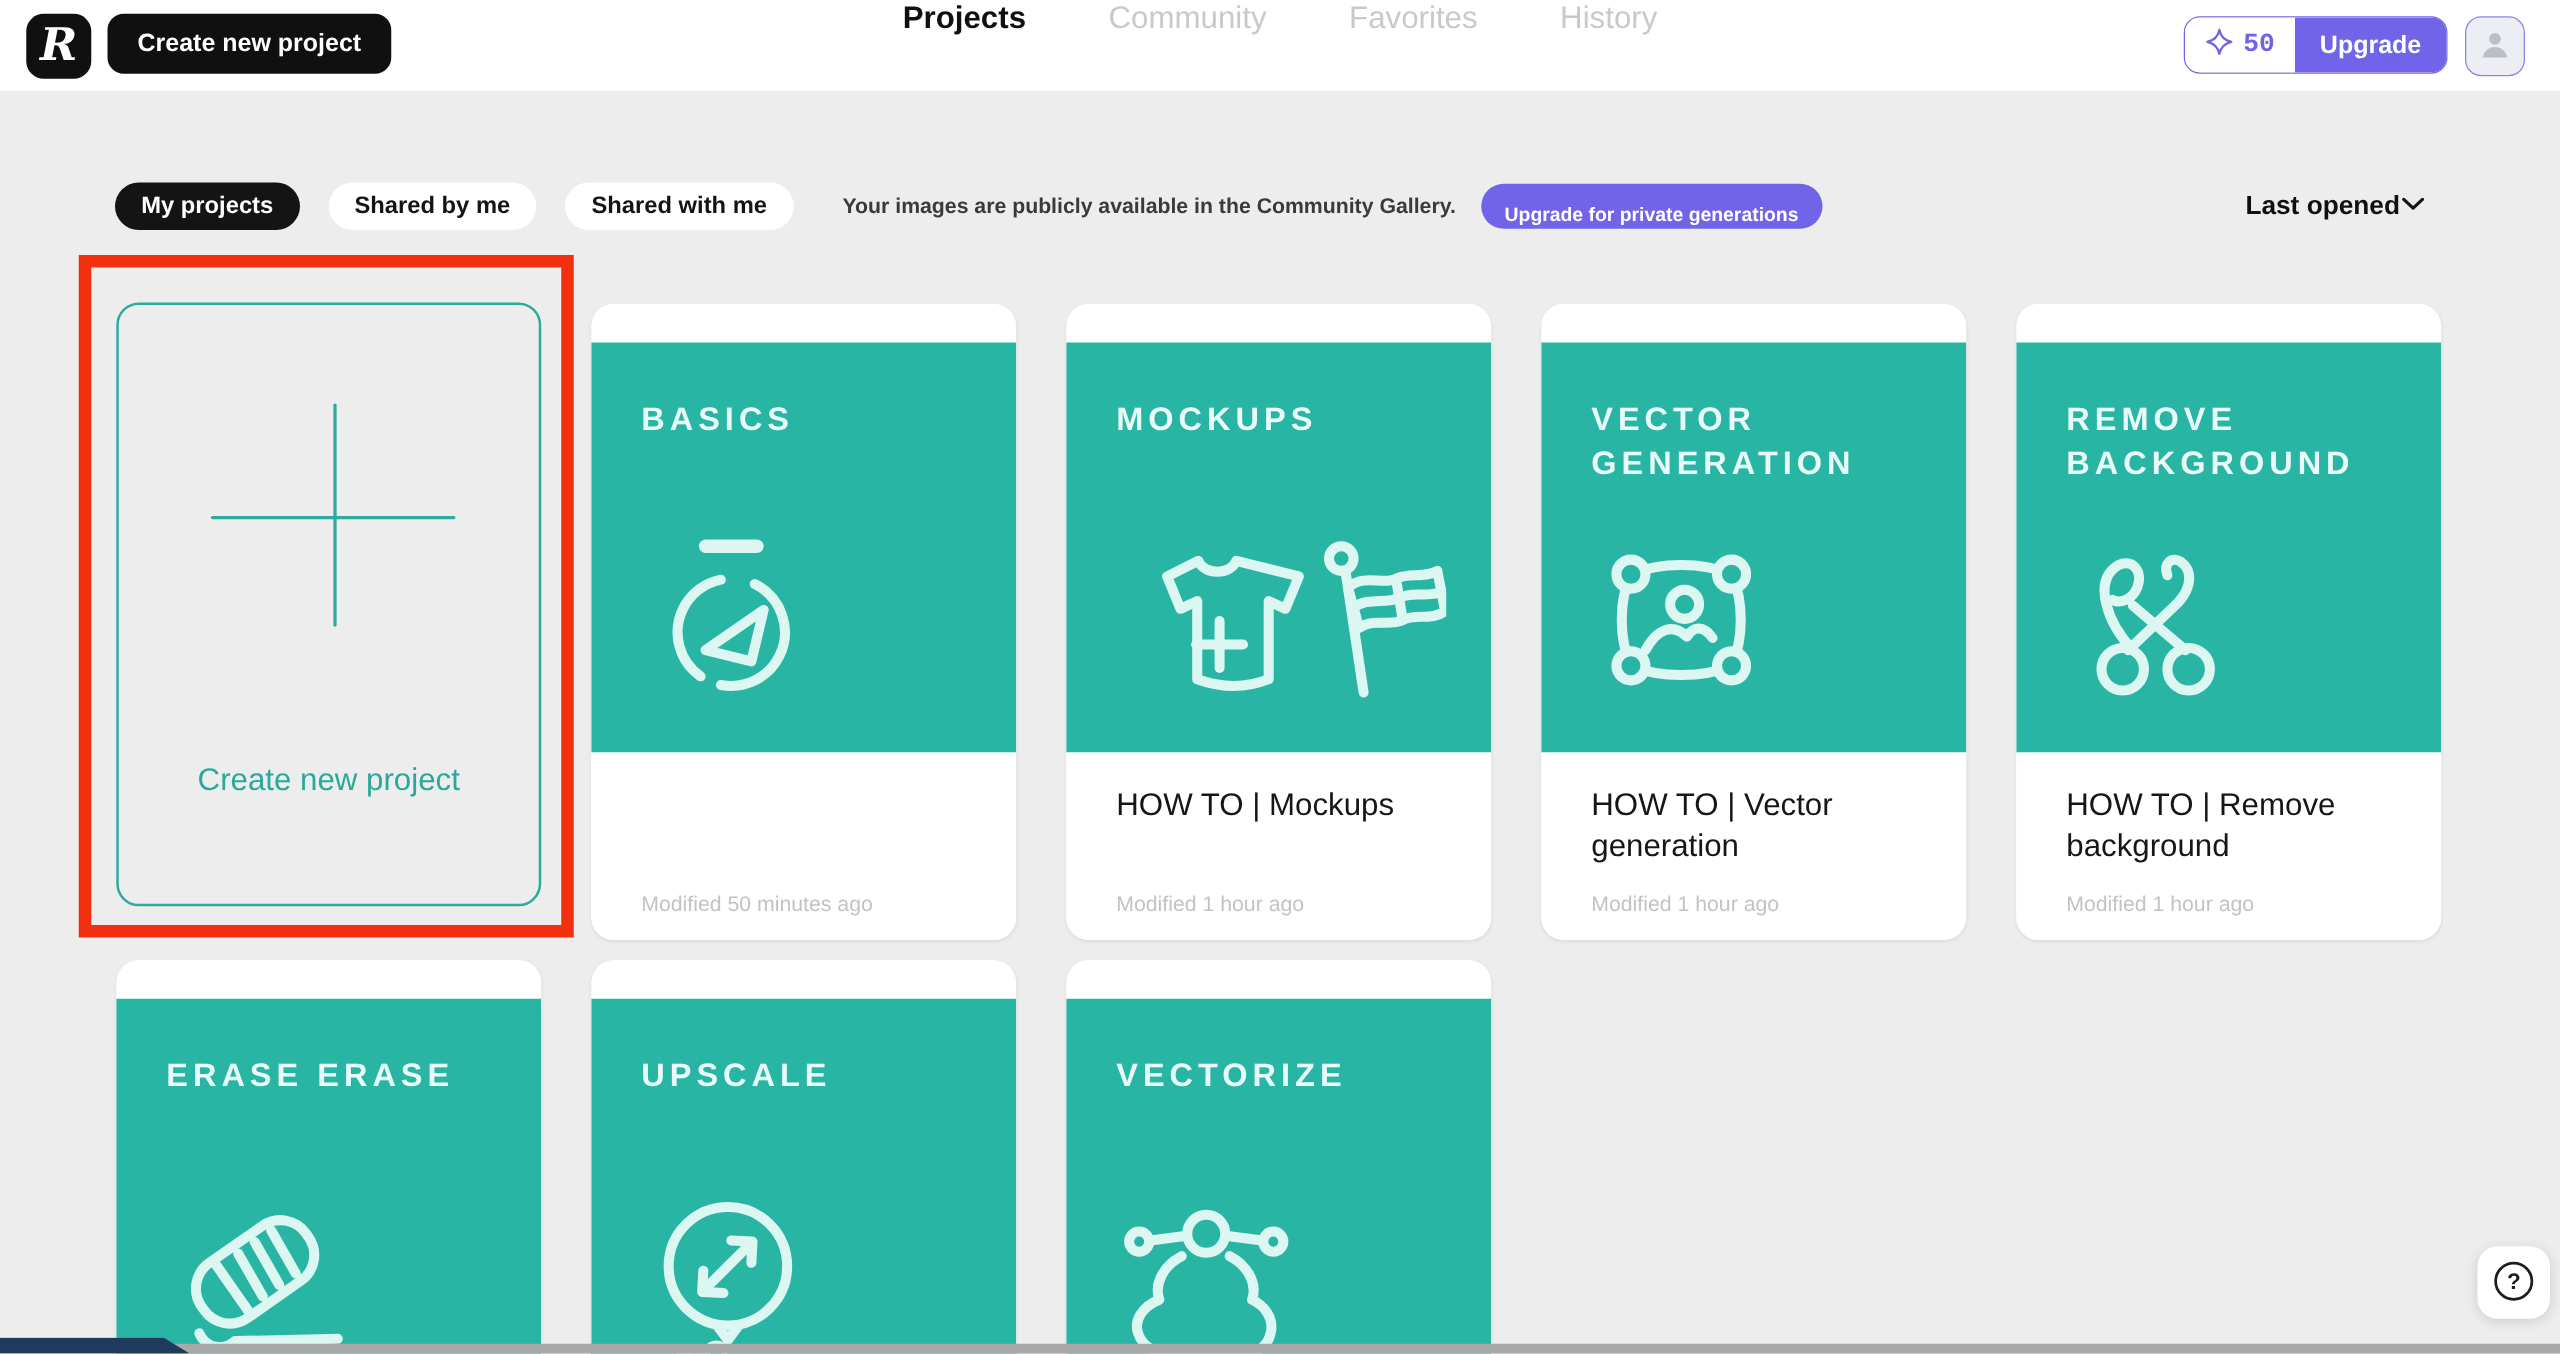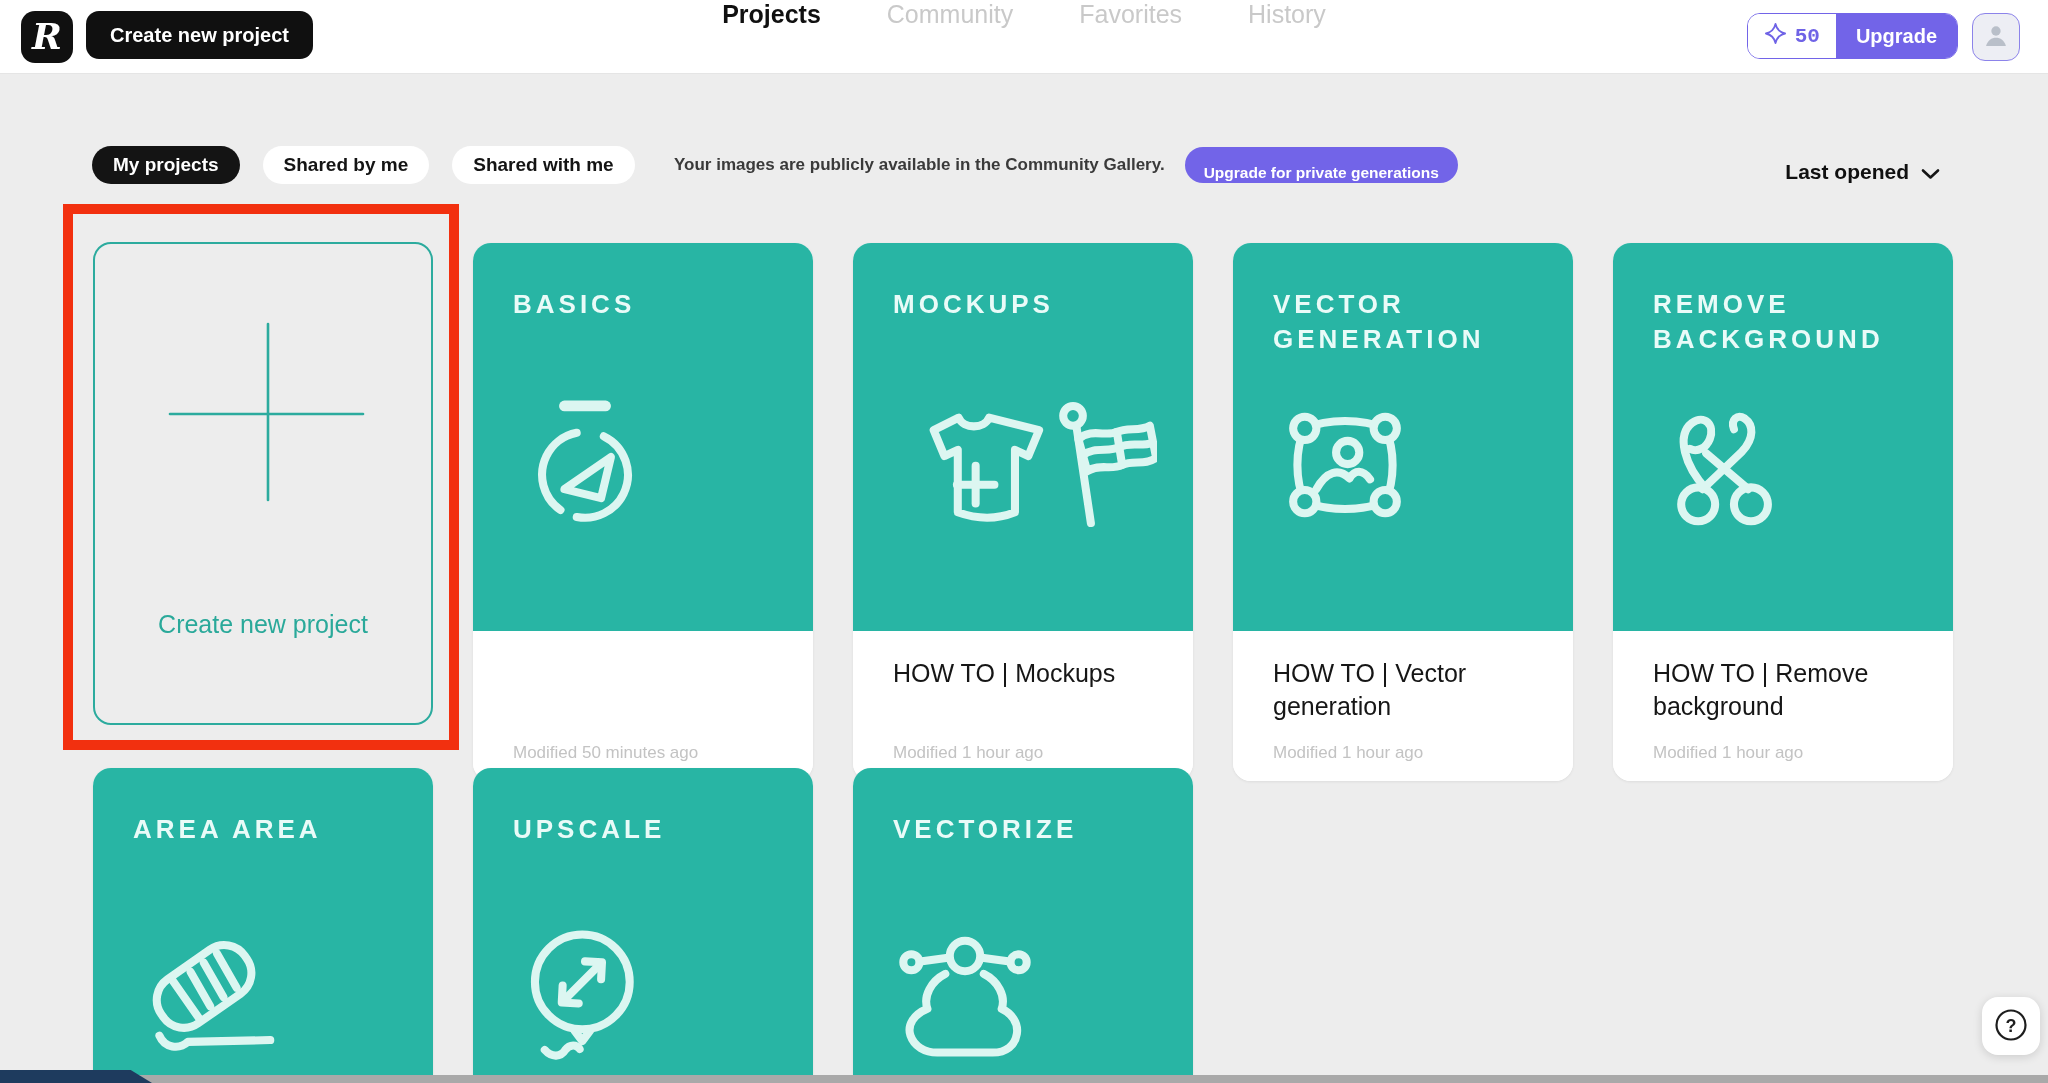--- a/index.html
+++ b/index.html
@@ -22,26 +22,26 @@
   .avatar-btn { position:absolute; right:28px; top:13px; width:48px; height:48px; border:1.5px solid #8c83ea; border-radius:13px; background:#edeef4; display:flex; align-items:center; justify-content:center; cursor:pointer; }
 
   
   .filter-left { position:absolute; left:92px; top:146px; height:38px; display:flex; gap:23px; z-index:5; }
   .pill { height:38px; border-radius:19px; padding:0 21px; display:flex; align-items:center; font-size:19px; cursor:pointer; white-space:nowrap; }
   .pill.black { background:#141414; color:#fff; font-weight:bold; }
   .pill.white { background:#ffffff; color:#141414; font-weight:600; }
   .notice-row { position:absolute; left:674px; top:146px; height:38px; display:flex; align-items:center; gap:20px; z-index:5; }
   .notice-text { font-size:17px; color:#3a3a3a; font-weight:600; }
   .notice-btn { height:36px; border:none; border-radius:18px; background:#7264e8; color:#fff; font-family:inherit; font-size:15.5px; font-weight:bold; padding:17px 19px; cursor:pointer; }
-  .sort-ctl { position:absolute; right:108px; top:146px; height:38px; display:flex; align-items:flex-end; gap:12px; cursor:pointer; z-index:5; }
+  .sort-ctl { position:absolute; right:108px; top:146px; height:38px; display:flex; align-items:center; gap:1px; cursor:pointer; z-index:5; }
   .sort-label { font-size:21px; color:#101010; font-weight:600; }
 
   
   .card { position:absolute; width:340px; border-radius:18px; overflow:hidden; background:#fff; box-shadow:0 1px 3px rgba(0,0,0,0.07); cursor:pointer; }
-  .card-art { position:relative; width:340px; height:388px; background:#28b5a4; }
+  .card-art { position:relative; width:340px; height:328px; background:#28b5a4;margin-top:31px; }
   .card-heading { position:absolute; left:40px; top:44px; right:48px; color:#e9fbf8; font-size:26px; font-weight:bold; letter-spacing:4px; line-height:1.35; }
   .card-icon { position:absolute; left:36px; top:146px; display:block; }
   .card-icon svg { display:block; }
   .card-icon svg * { stroke:#dcf6f1; stroke-width:9; fill:none; stroke-linecap:round; stroke-linejoin:round; }
   .card-footer { position:relative; width:340px; height:150px; background:#ffffff; }
   .card-title { position:absolute; left:40px; top:26px; right:28px; font-size:25px; font-weight:500; color:#161616; line-height:1.32; }
   .card-modified { position:absolute; left:40px; bottom:18px; font-size:17px; color:#c3c3c3; font-weight:500; }
 
   
   .create-card { position:absolute; left:93px; top:242px; width:340px; height:483px; border:2px solid #2cab9e; border-radius:18px; cursor:pointer; }
@@ -194,21 +194,21 @@
     </svg>
           </span>
       </div>
       <div class="card-footer">
         <div class="card-title">HOW TO | Remove background</div>
         <div class="card-modified">Modified 1 hour ago</div>
       </div>
     </article>
       <article class="card" style="left: 93px; top: 768px;">
       <div class="card-art">
-        <h3 class="card-heading">AREA AREA</h3>
+        <h3 class="card-heading">ERASE ERASE</h3>
         <span class="card-icon">
             <svg width="152" height="152" viewBox="0 0 170 170">
       <g transform="rotate(-35 82 80)">
         <rect x="26" y="52" width="114" height="60" rx="28"></rect>
         <line x1="58" y1="54" x2="58" y2="110"></line>
         <line x1="80" y1="60" x2="76" y2="104"></line>
         <line x1="98" y1="60" x2="94" y2="104"></line>
         <line x1="116" y1="60" x2="112" y2="104"></line>
       </g>
       <path d="M34 136 C40 150 56 152 66 143 L158 141"></path>

